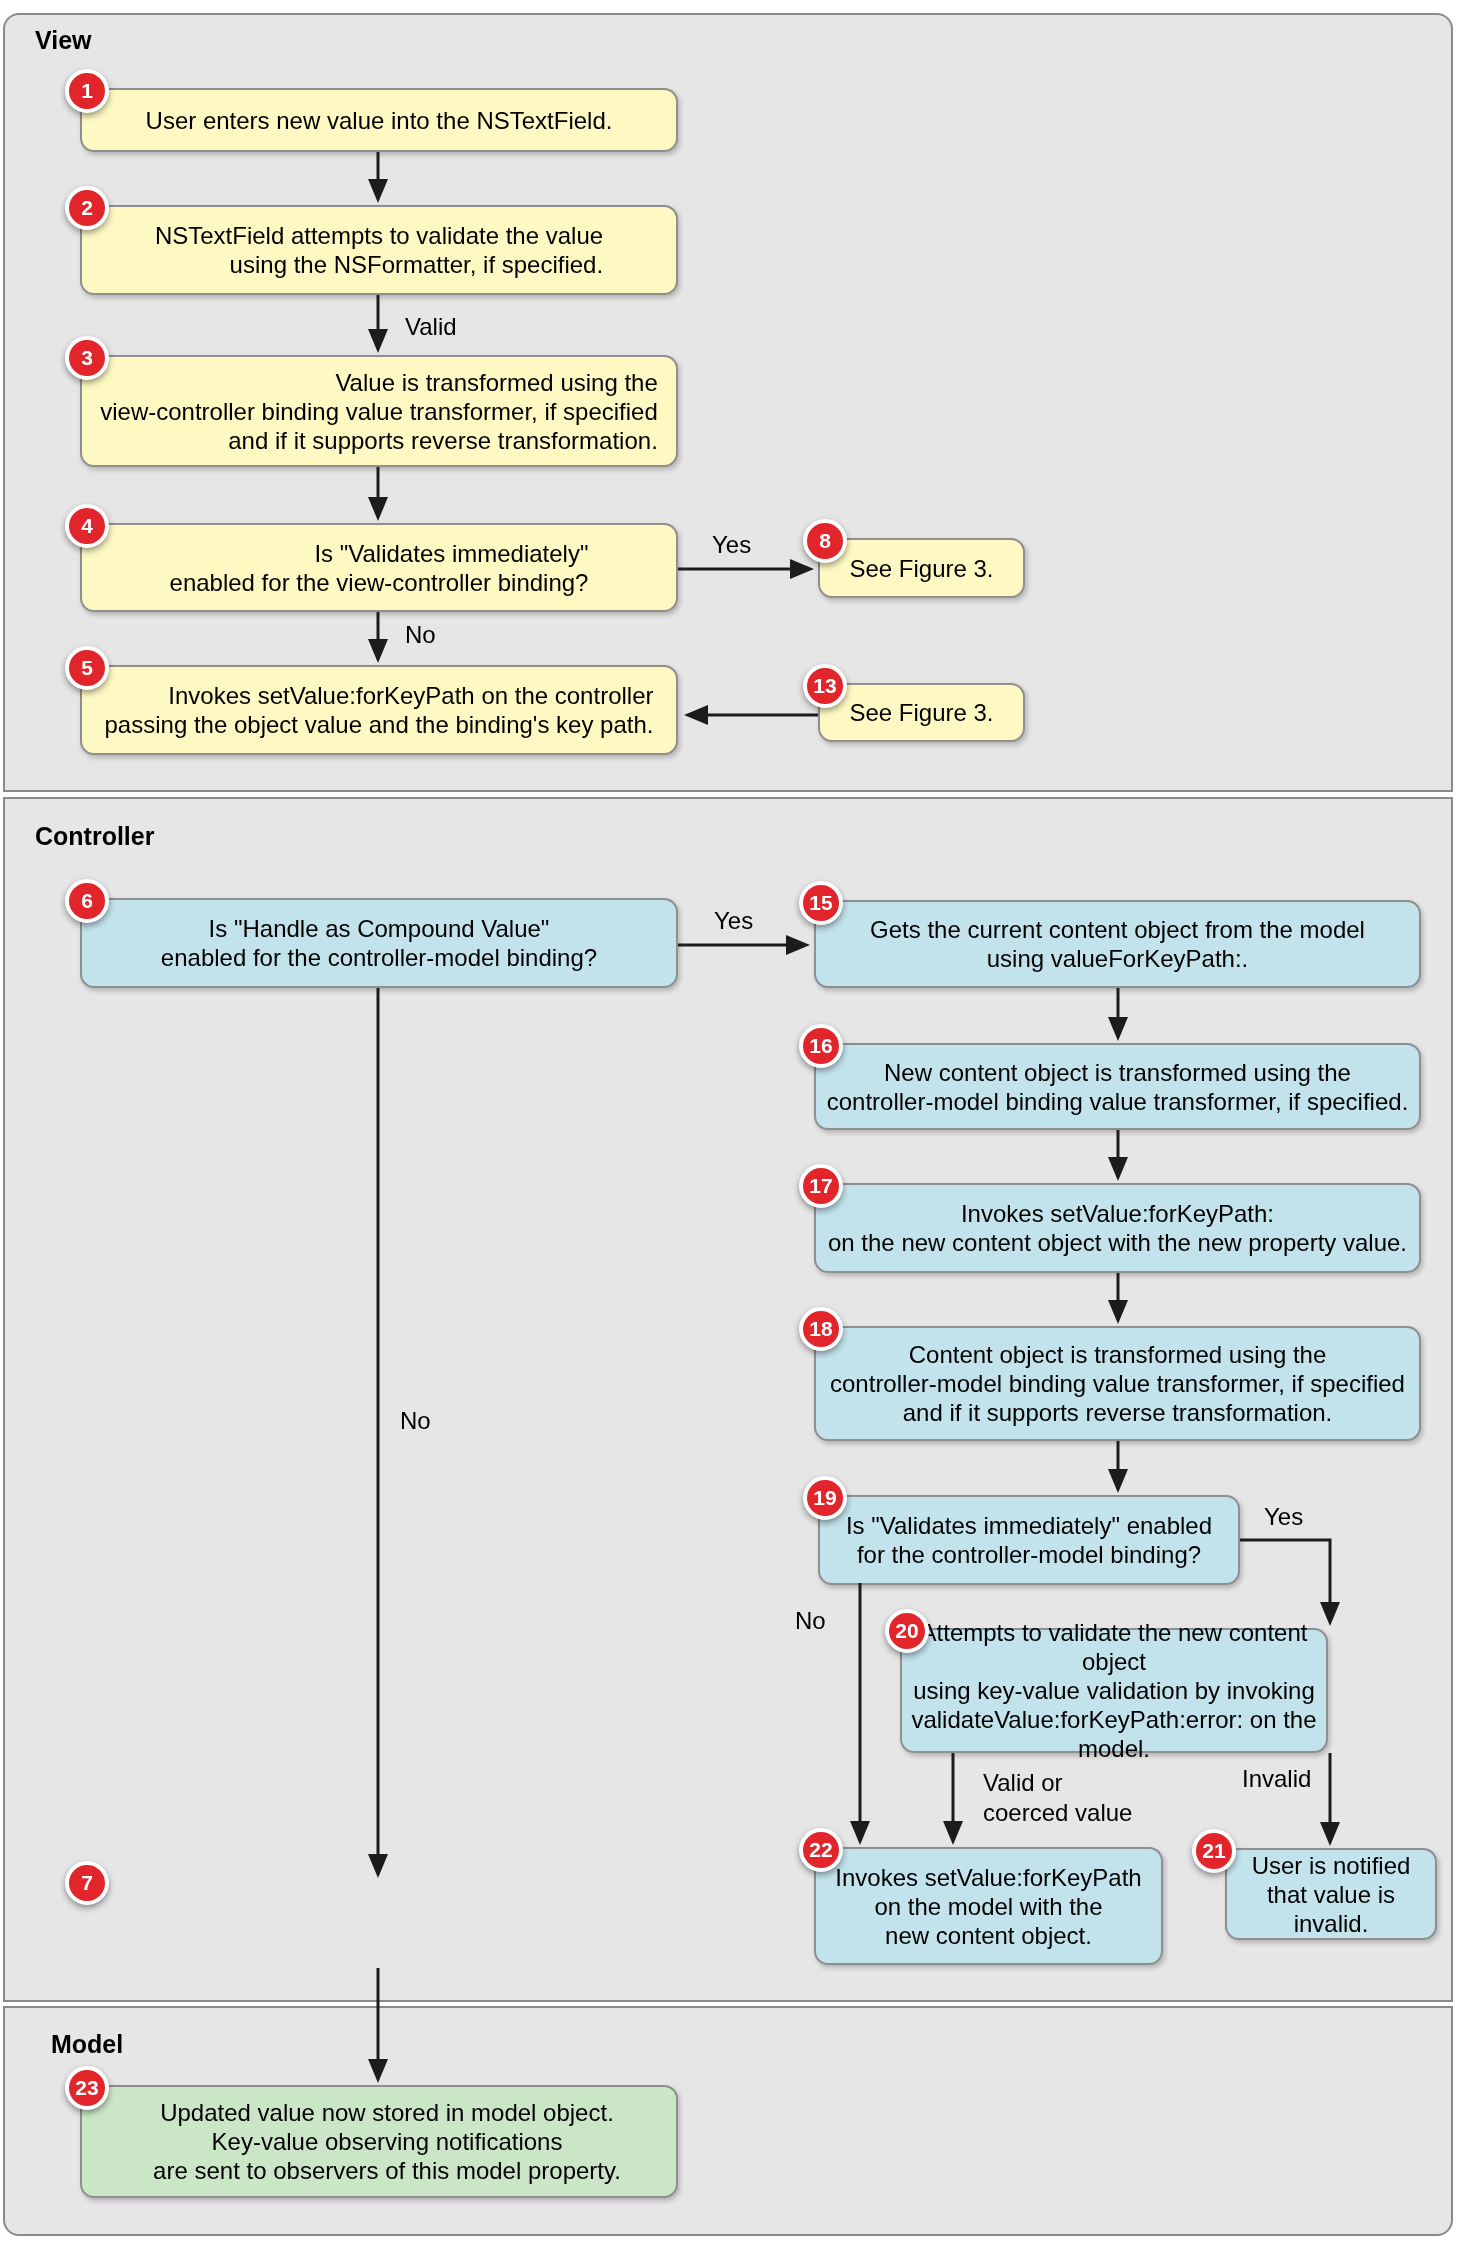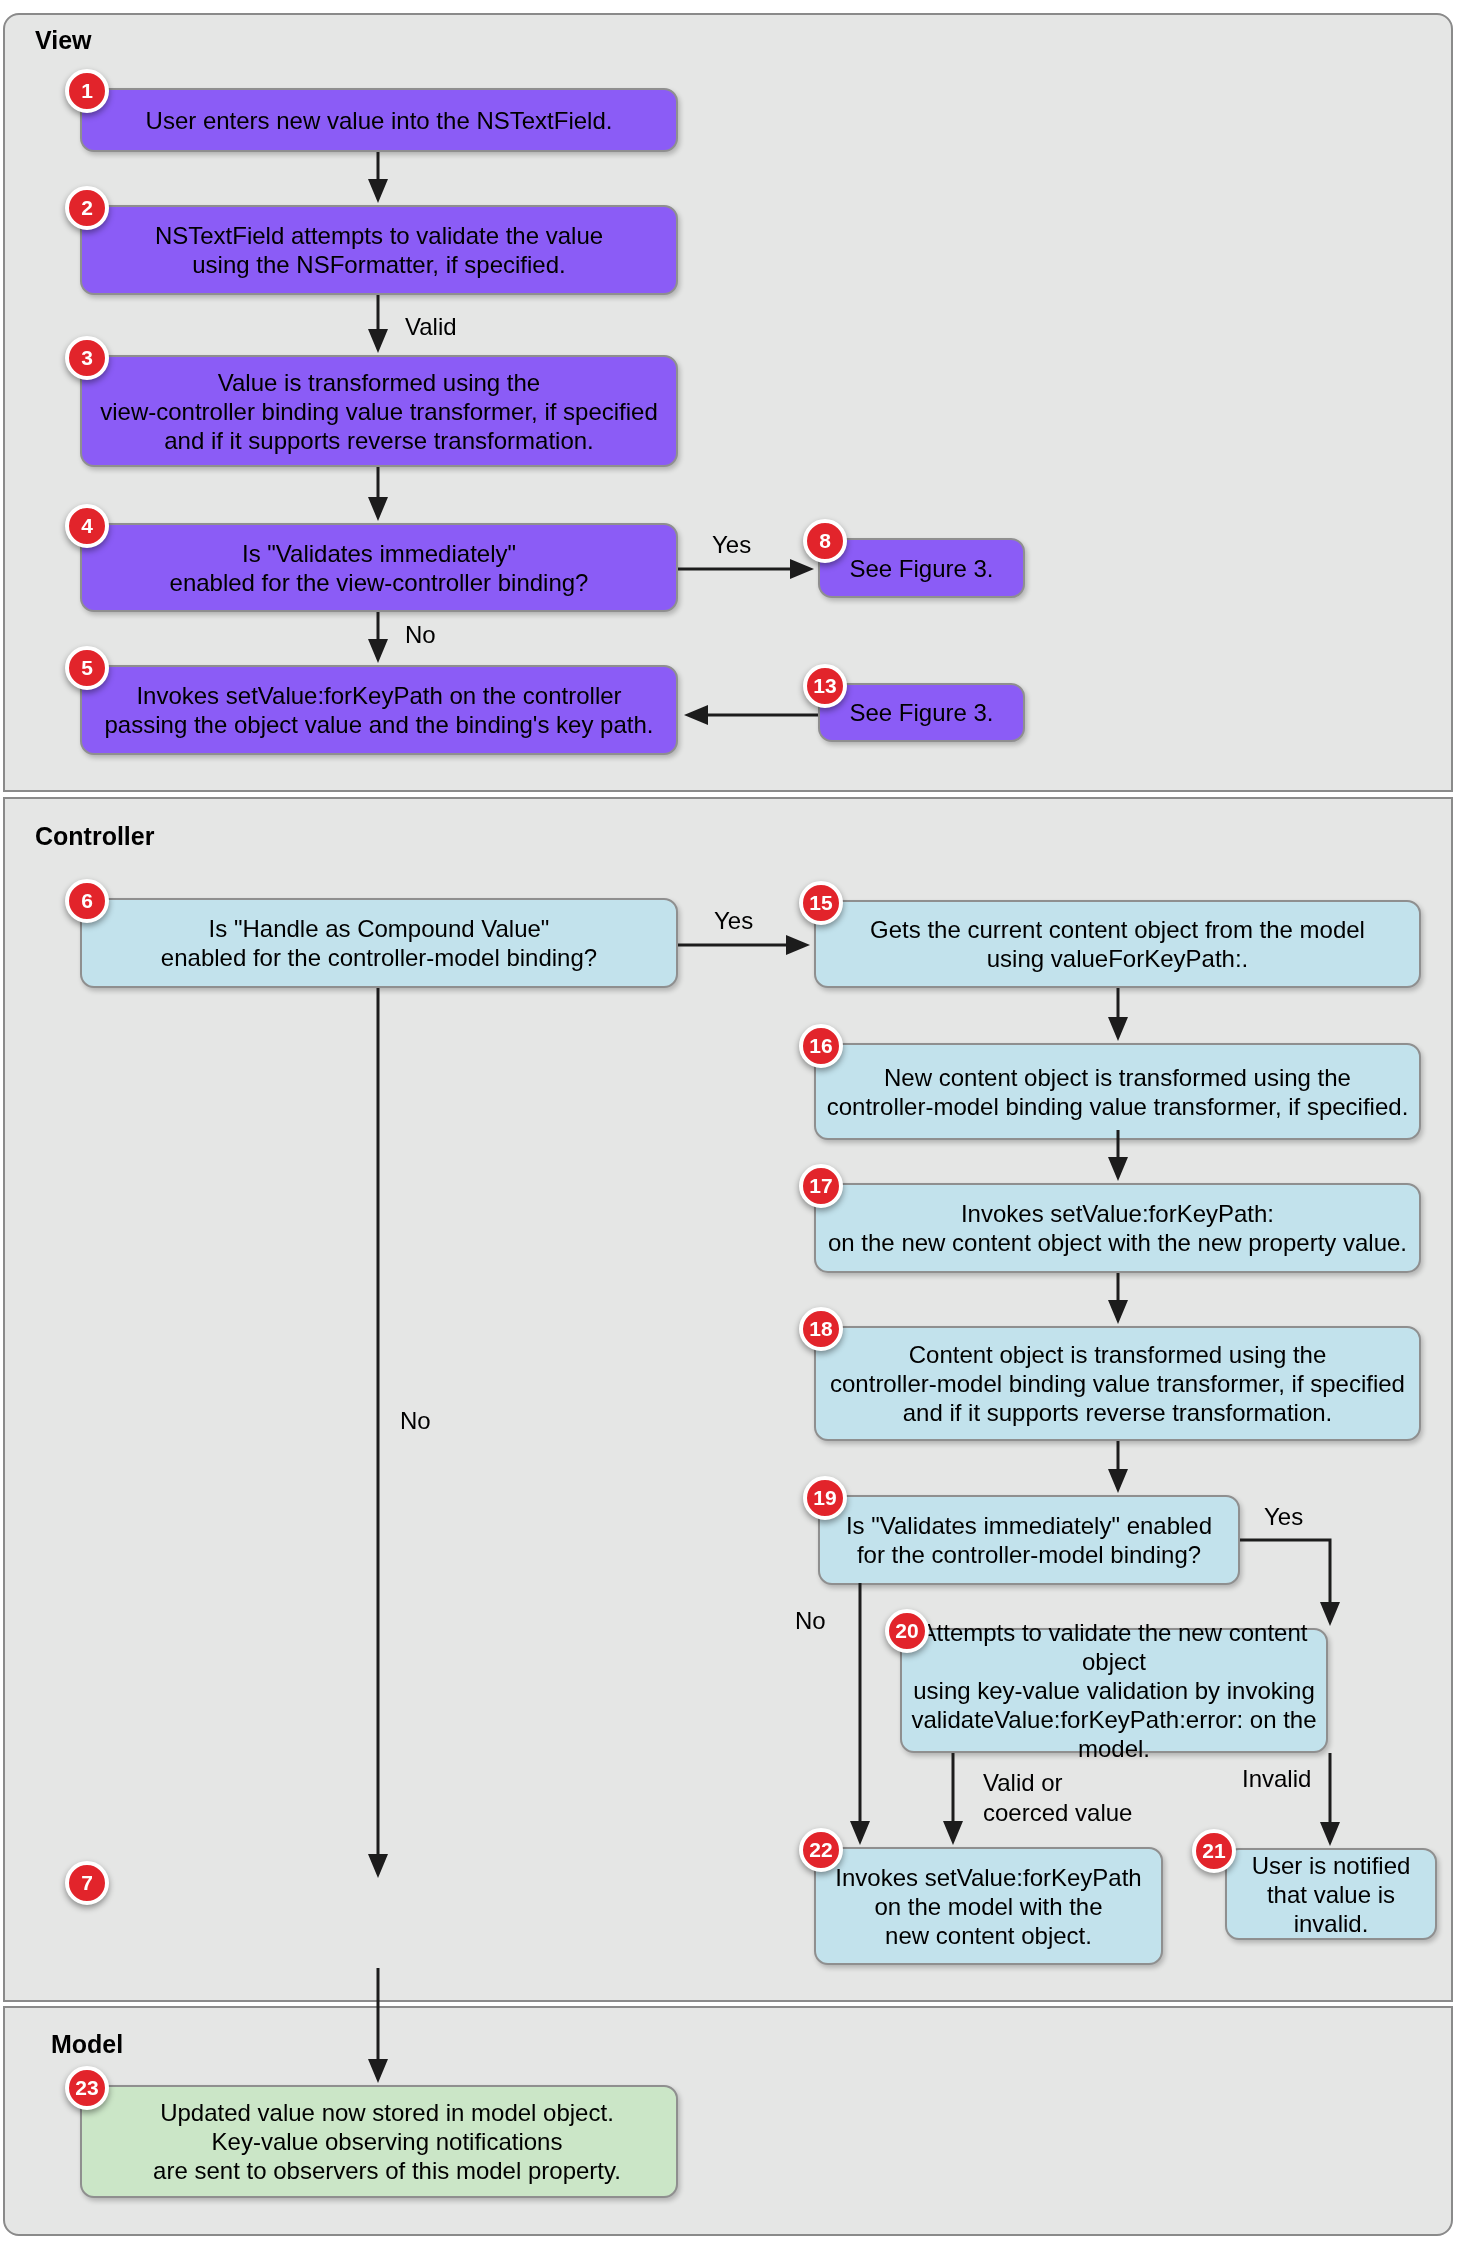--- a/index.html
+++ b/index.html
@@ -28,21 +28,21 @@
     box-sizing:border-box;
     border:2px solid #8f8f8f;
     border-radius:14px;
     display:flex;align-items:center;justify-content:center;
     text-align:center;
     font-size:24px;line-height:29px;
     white-space:pre-line;
     box-shadow:2px 3px 5px rgba(0,0,0,0.22);
     padding:2px 8px;
   }
-  .node.orange{background:#8b5cf6;}
+  .node.orange{background:#fef9c3;text-align:right;}
   .node.blue{background:#c2e2ec;}
   .node.green{background:#cbe6c7;padding-left:24px;}
   .badge{
     position:absolute;
     width:36px;height:36px;
     background:#e2242b;
     border:4px solid #ffffff;
     border-radius:50%;
     display:flex;align-items:center;justify-content:center;
     color:#ffffff;font-size:21px;font-weight:bold;
@@ -169,21 +169,21 @@
 enabled for the view-controller binding?</div>
   <div class="node orange" style="left:80px;top:665px;width:598px;height:90px">Invokes setValue:forKeyPath on the controller
 passing the object value and the binding's key path.</div>
   <div class="node orange" style="left:818px;top:538px;width:207px;height:60px">See Figure 3.</div>
   <div class="node orange" style="left:818px;top:683px;width:207px;height:59px">See Figure 3.</div>
 
   <div class="node blue" style="left:80px;top:898px;width:598px;height:90px">Is "Handle as Compound Value"
 enabled for the controller-model binding?</div>
   <div class="node blue" style="left:814px;top:900px;width:607px;height:88px">Gets the current content object from the model
 using valueForKeyPath:.</div>
-  <div class="node blue" style="left:814px;top:1043px;width:607px;height:97px">New content object is transformed using the
+  <div class="node blue" style="left:814px;top:1043px;width:607px;height:87px">New content object is transformed using the
 controller-model binding value transformer, if specified.</div>
   <div class="node blue" style="left:814px;top:1183px;width:607px;height:90px">Invokes setValue:forKeyPath:
 on the new content object with the new property value.</div>
   <div class="node blue" style="left:814px;top:1326px;width:607px;height:115px">Content object is transformed using the
 controller-model binding value transformer, if specified
 and if it supports reverse transformation.</div>
   <div class="node blue" style="left:818px;top:1495px;width:422px;height:90px">Is "Validates immediately" enabled
 for the controller-model binding?</div>
   <div class="node blue" style="left:900px;top:1628px;width:428px;height:125px">Attempts to validate the new content object
 using key-value validation by invoking

